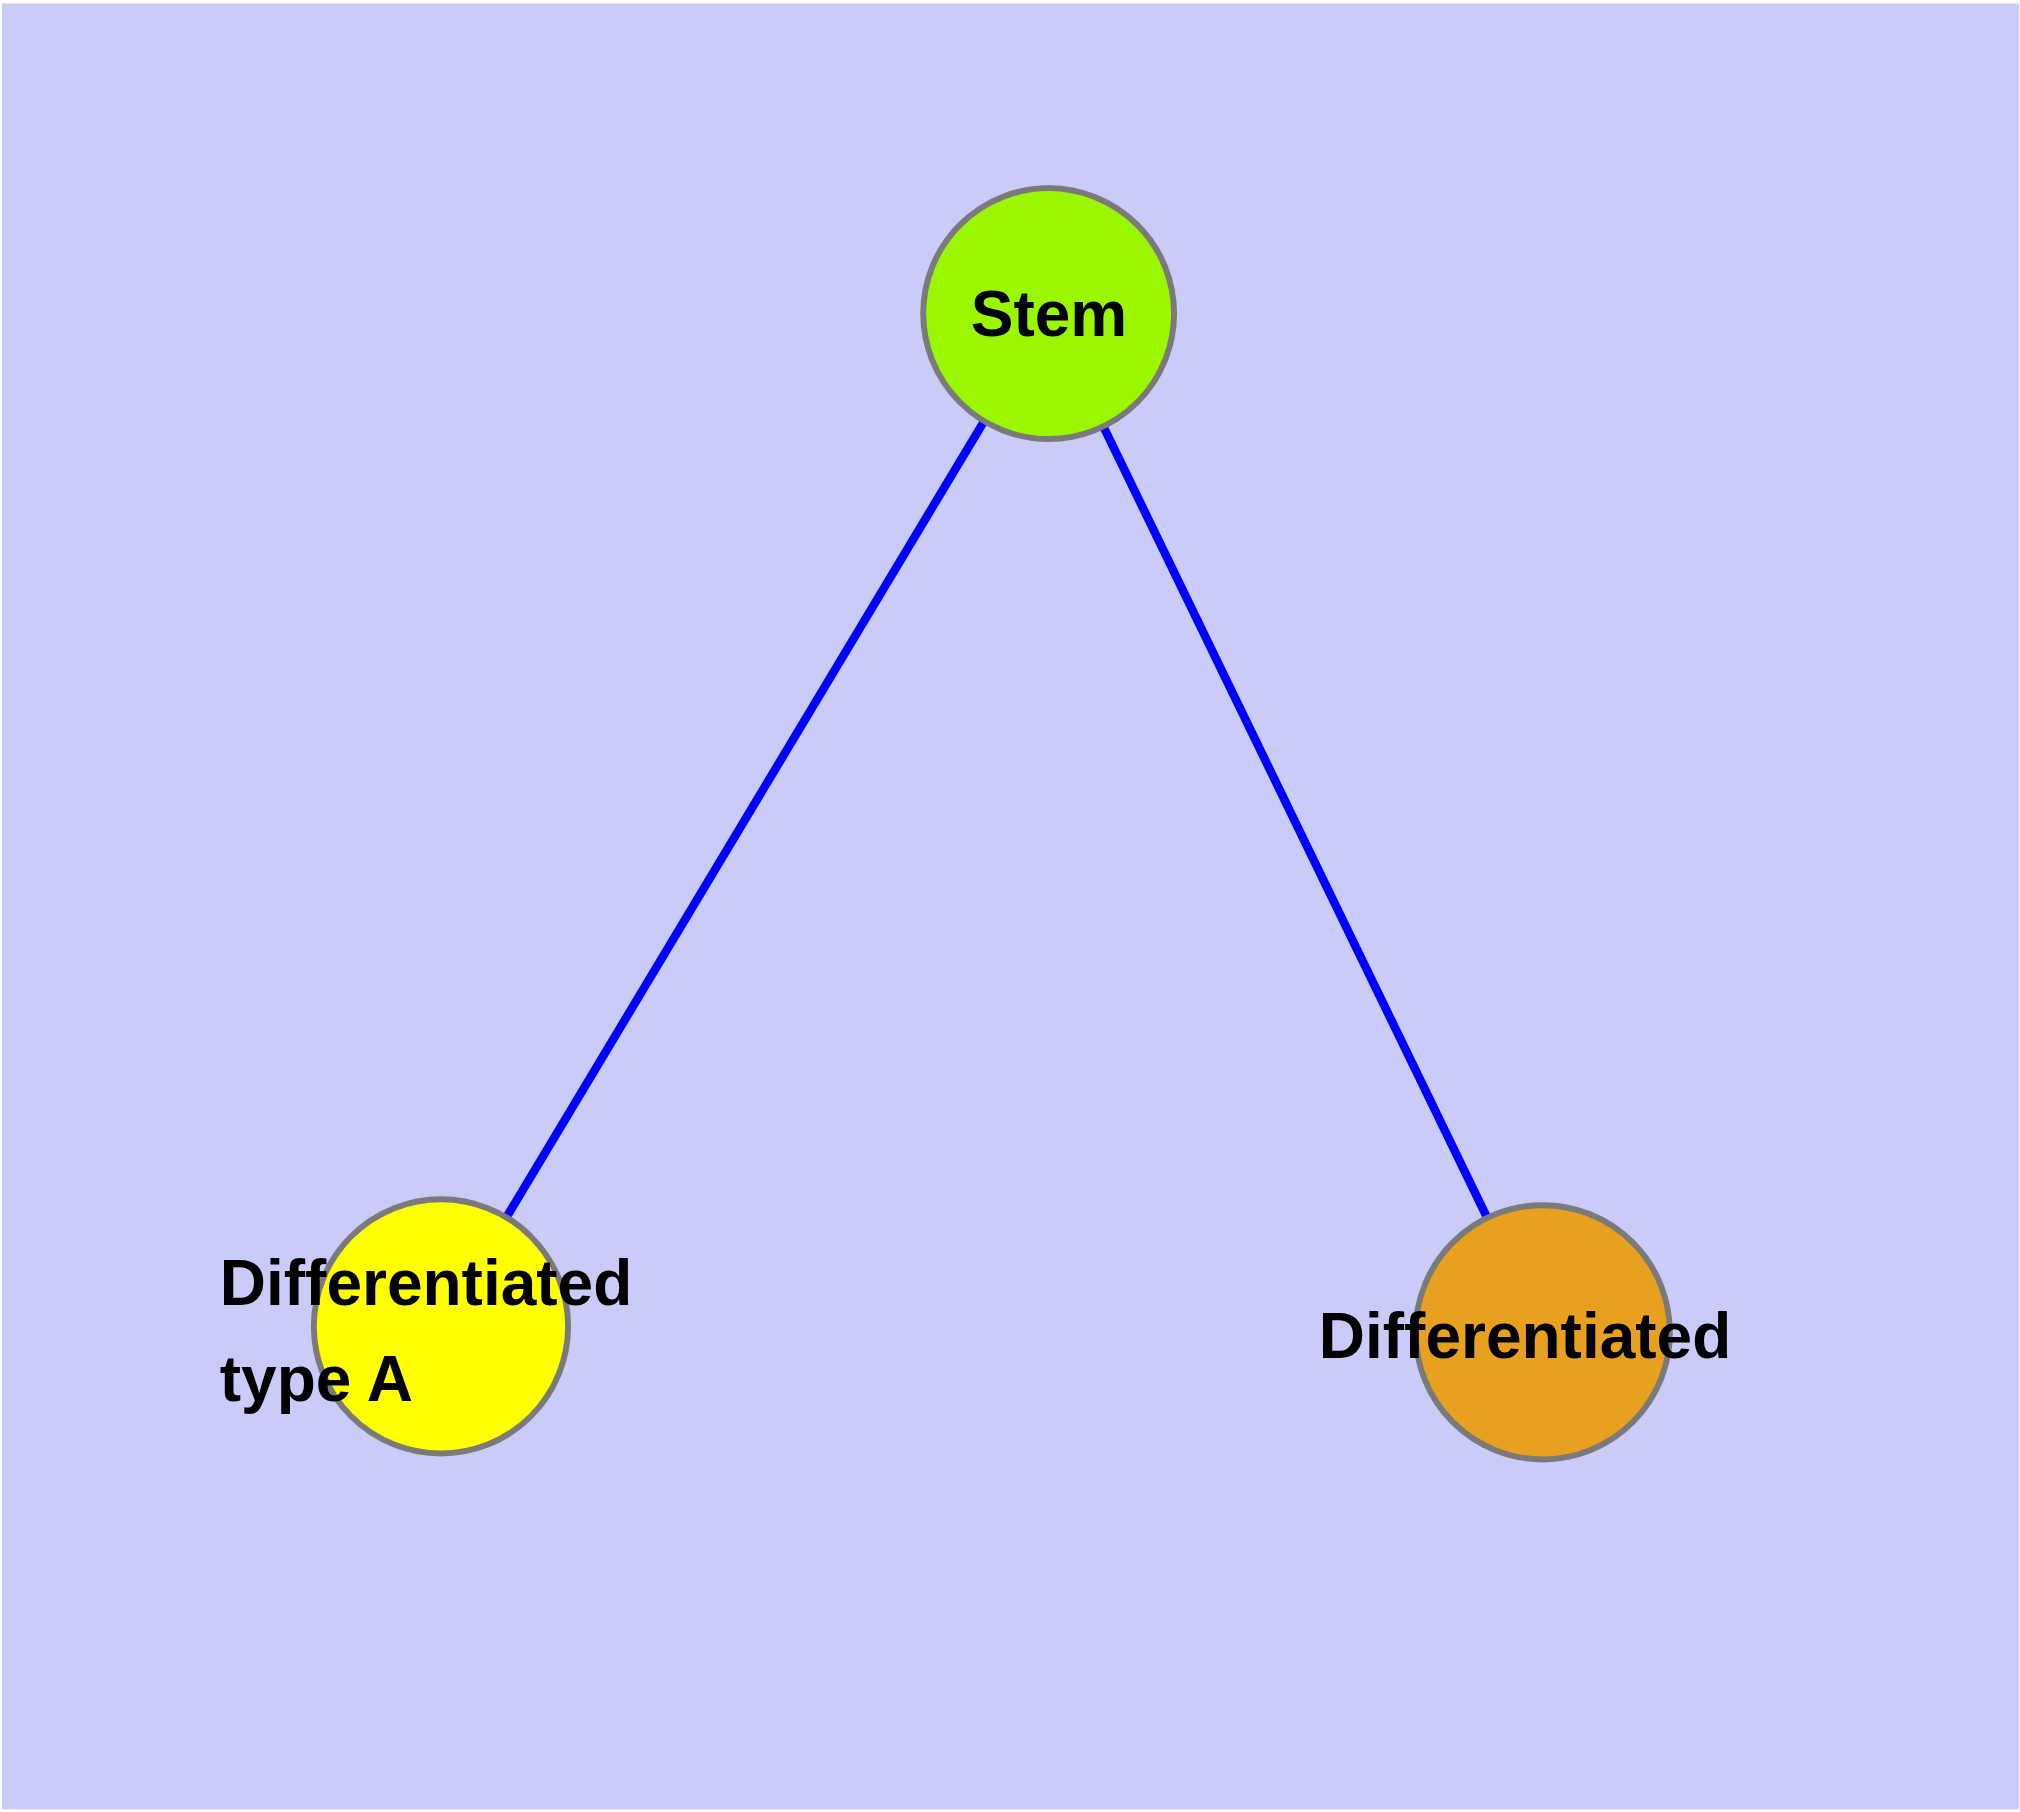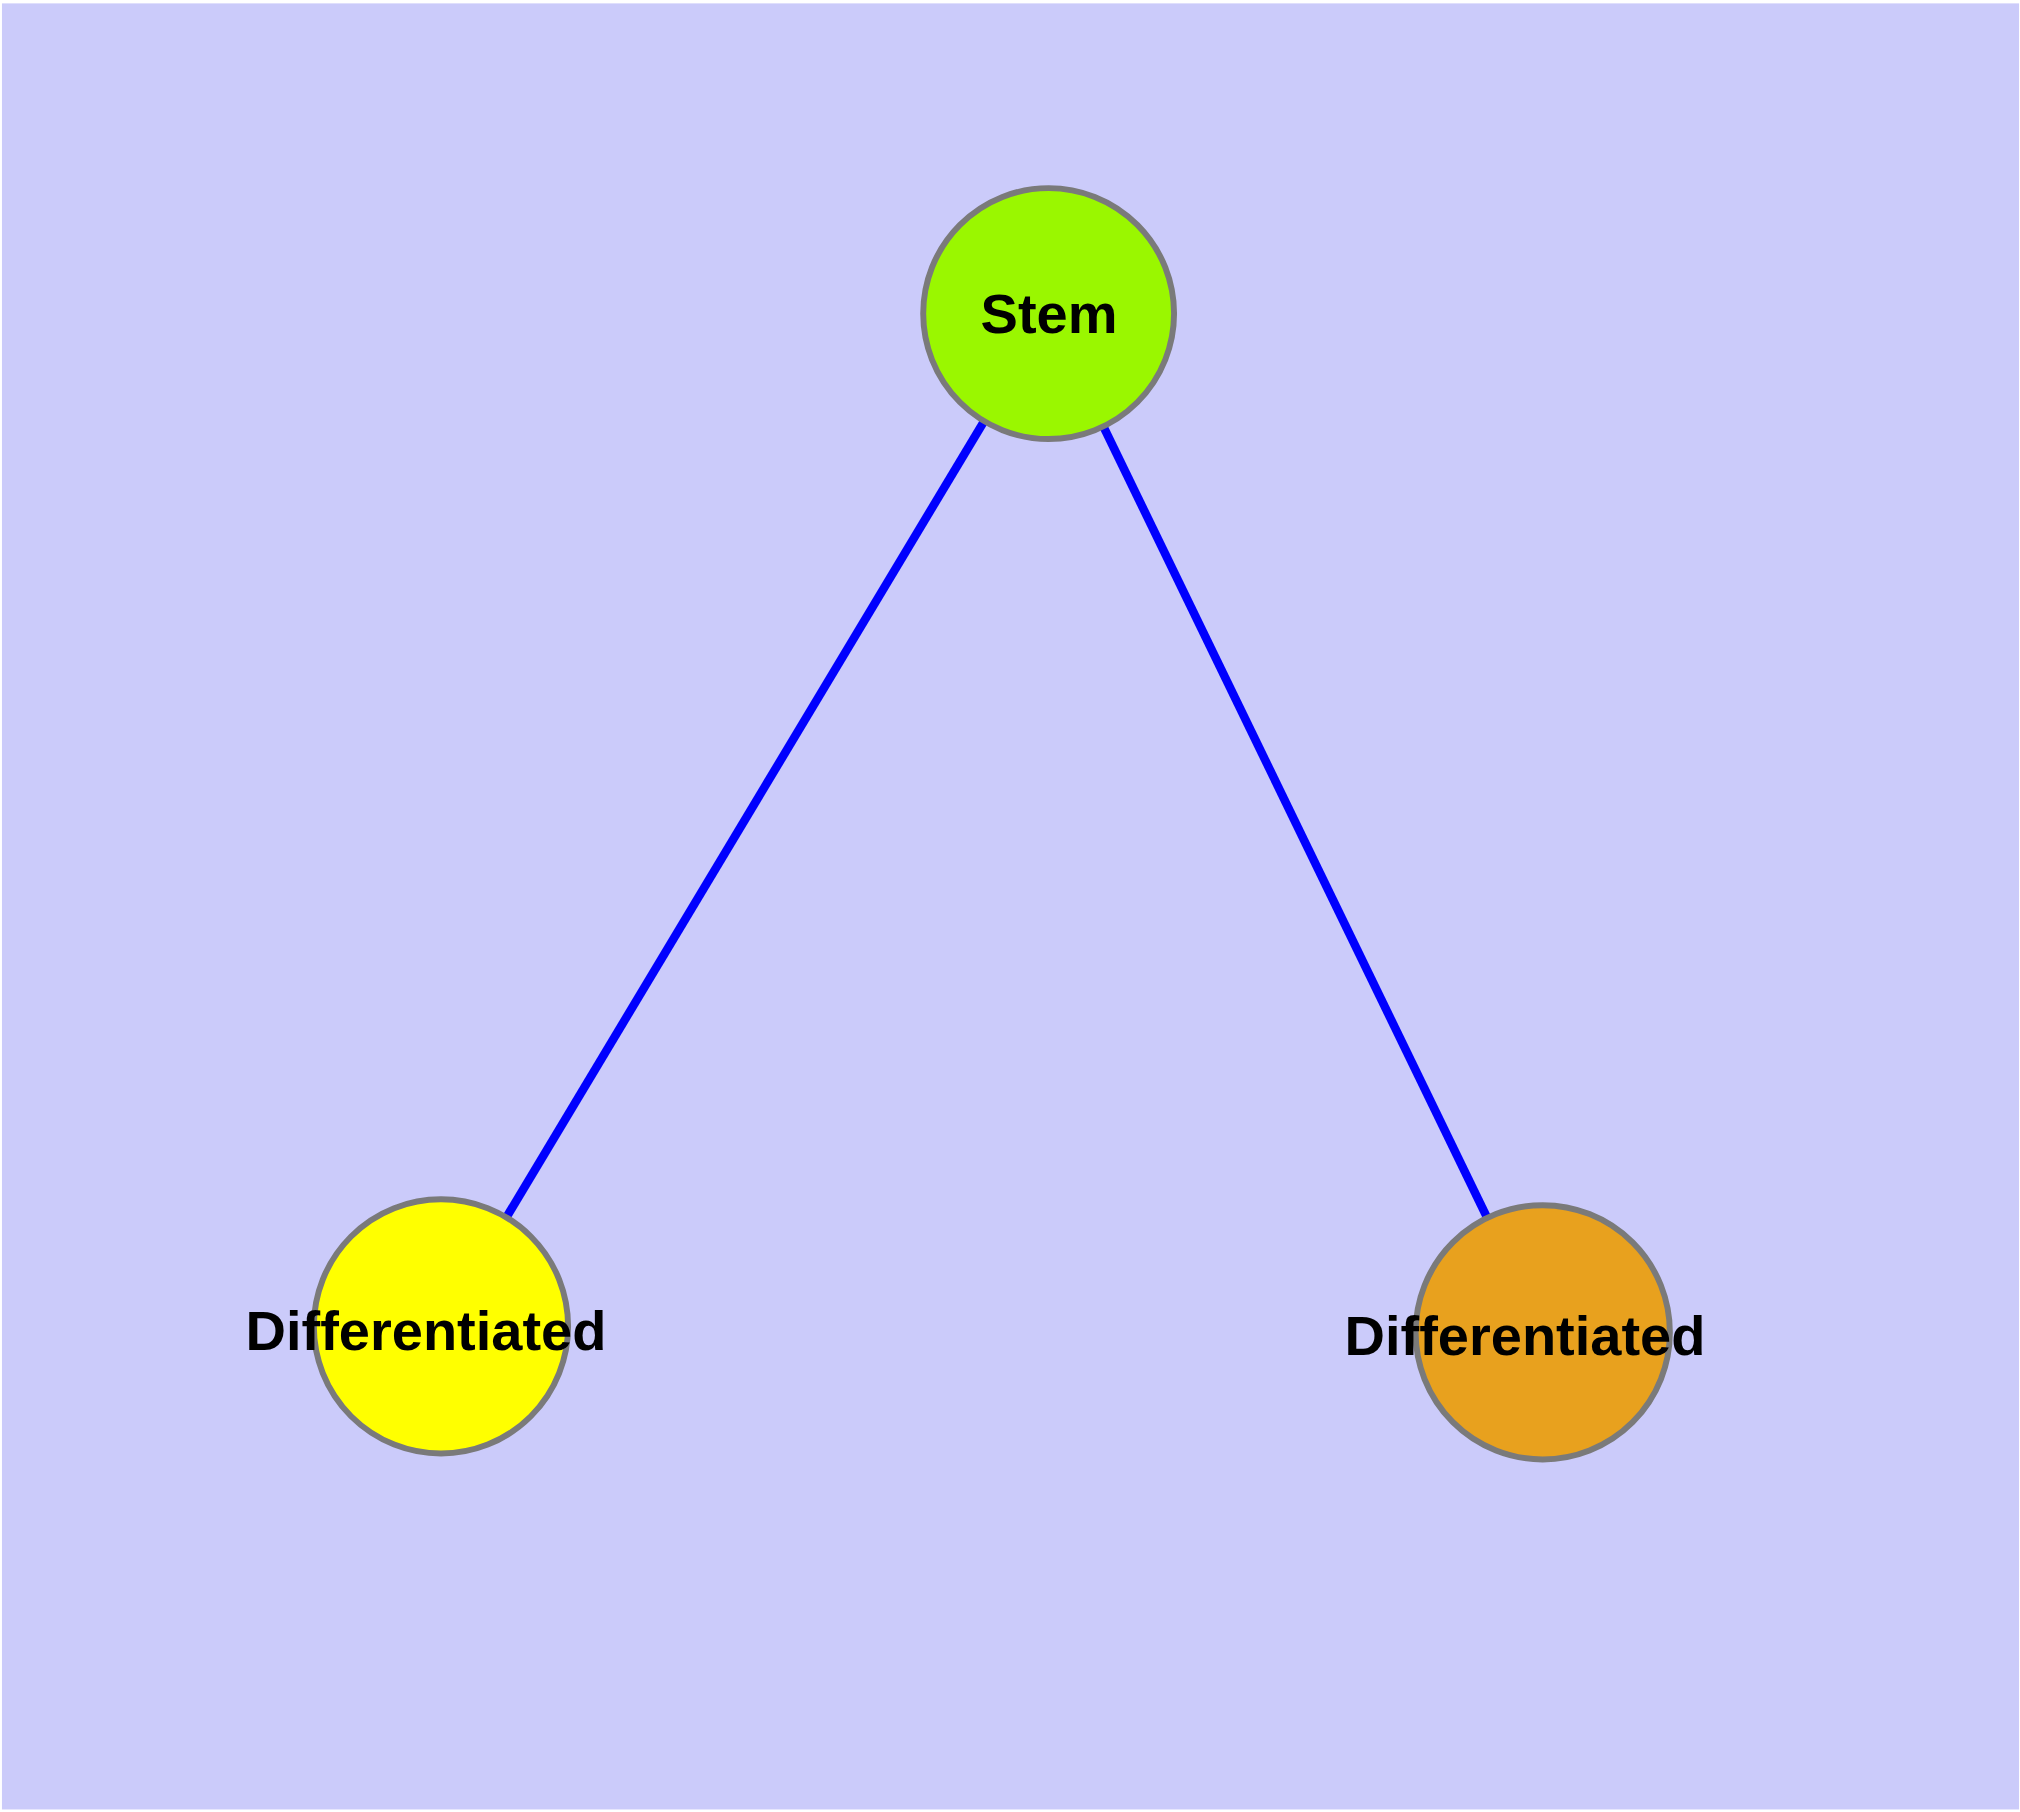--- a/index.html
+++ b/index.html
@@ -14,21 +14,21 @@
     position: absolute;
     left: 0;
     top: 0;
     display: block;
   }
   .node-label {
     position: absolute;
     transform: translate(-50%, -50%);
     text-align: left;
     font-weight: bold;
-    font-size: 56px;
+    font-size: 64px;
     line-height: 96px;
     white-space: nowrap;
     letter-spacing: 0px;
   }
 </style>
 </head>
 <body>
 
 <div class="page" style="background-color: rgb(255, 255, 255);">
 
@@ -46,20 +46,21 @@
 
     <circle cx="1820" cy="1572" r="150" stroke-width="7" fill="#E8A11E" stroke="#7A7A7A"></circle>
   </svg>
 
   <div class="node-label" style="left: 1049px; top: 314px; color: rgb(0, 0, 0);">
     <div>Stem</div>
   </div>
 
   <div class="node-label" style="left: 426px; top: 1331px; color: rgb(0, 0, 0);">
     <div>Differentiated</div>
+    <div>type A</div>
   </div>
 
   <div class="node-label" style="left: 1525px; top: 1336px; color: rgb(0, 0, 0);">
     <div>Differentiated</div>
   </div>
 
 </div>
 
 
 </body></html>

